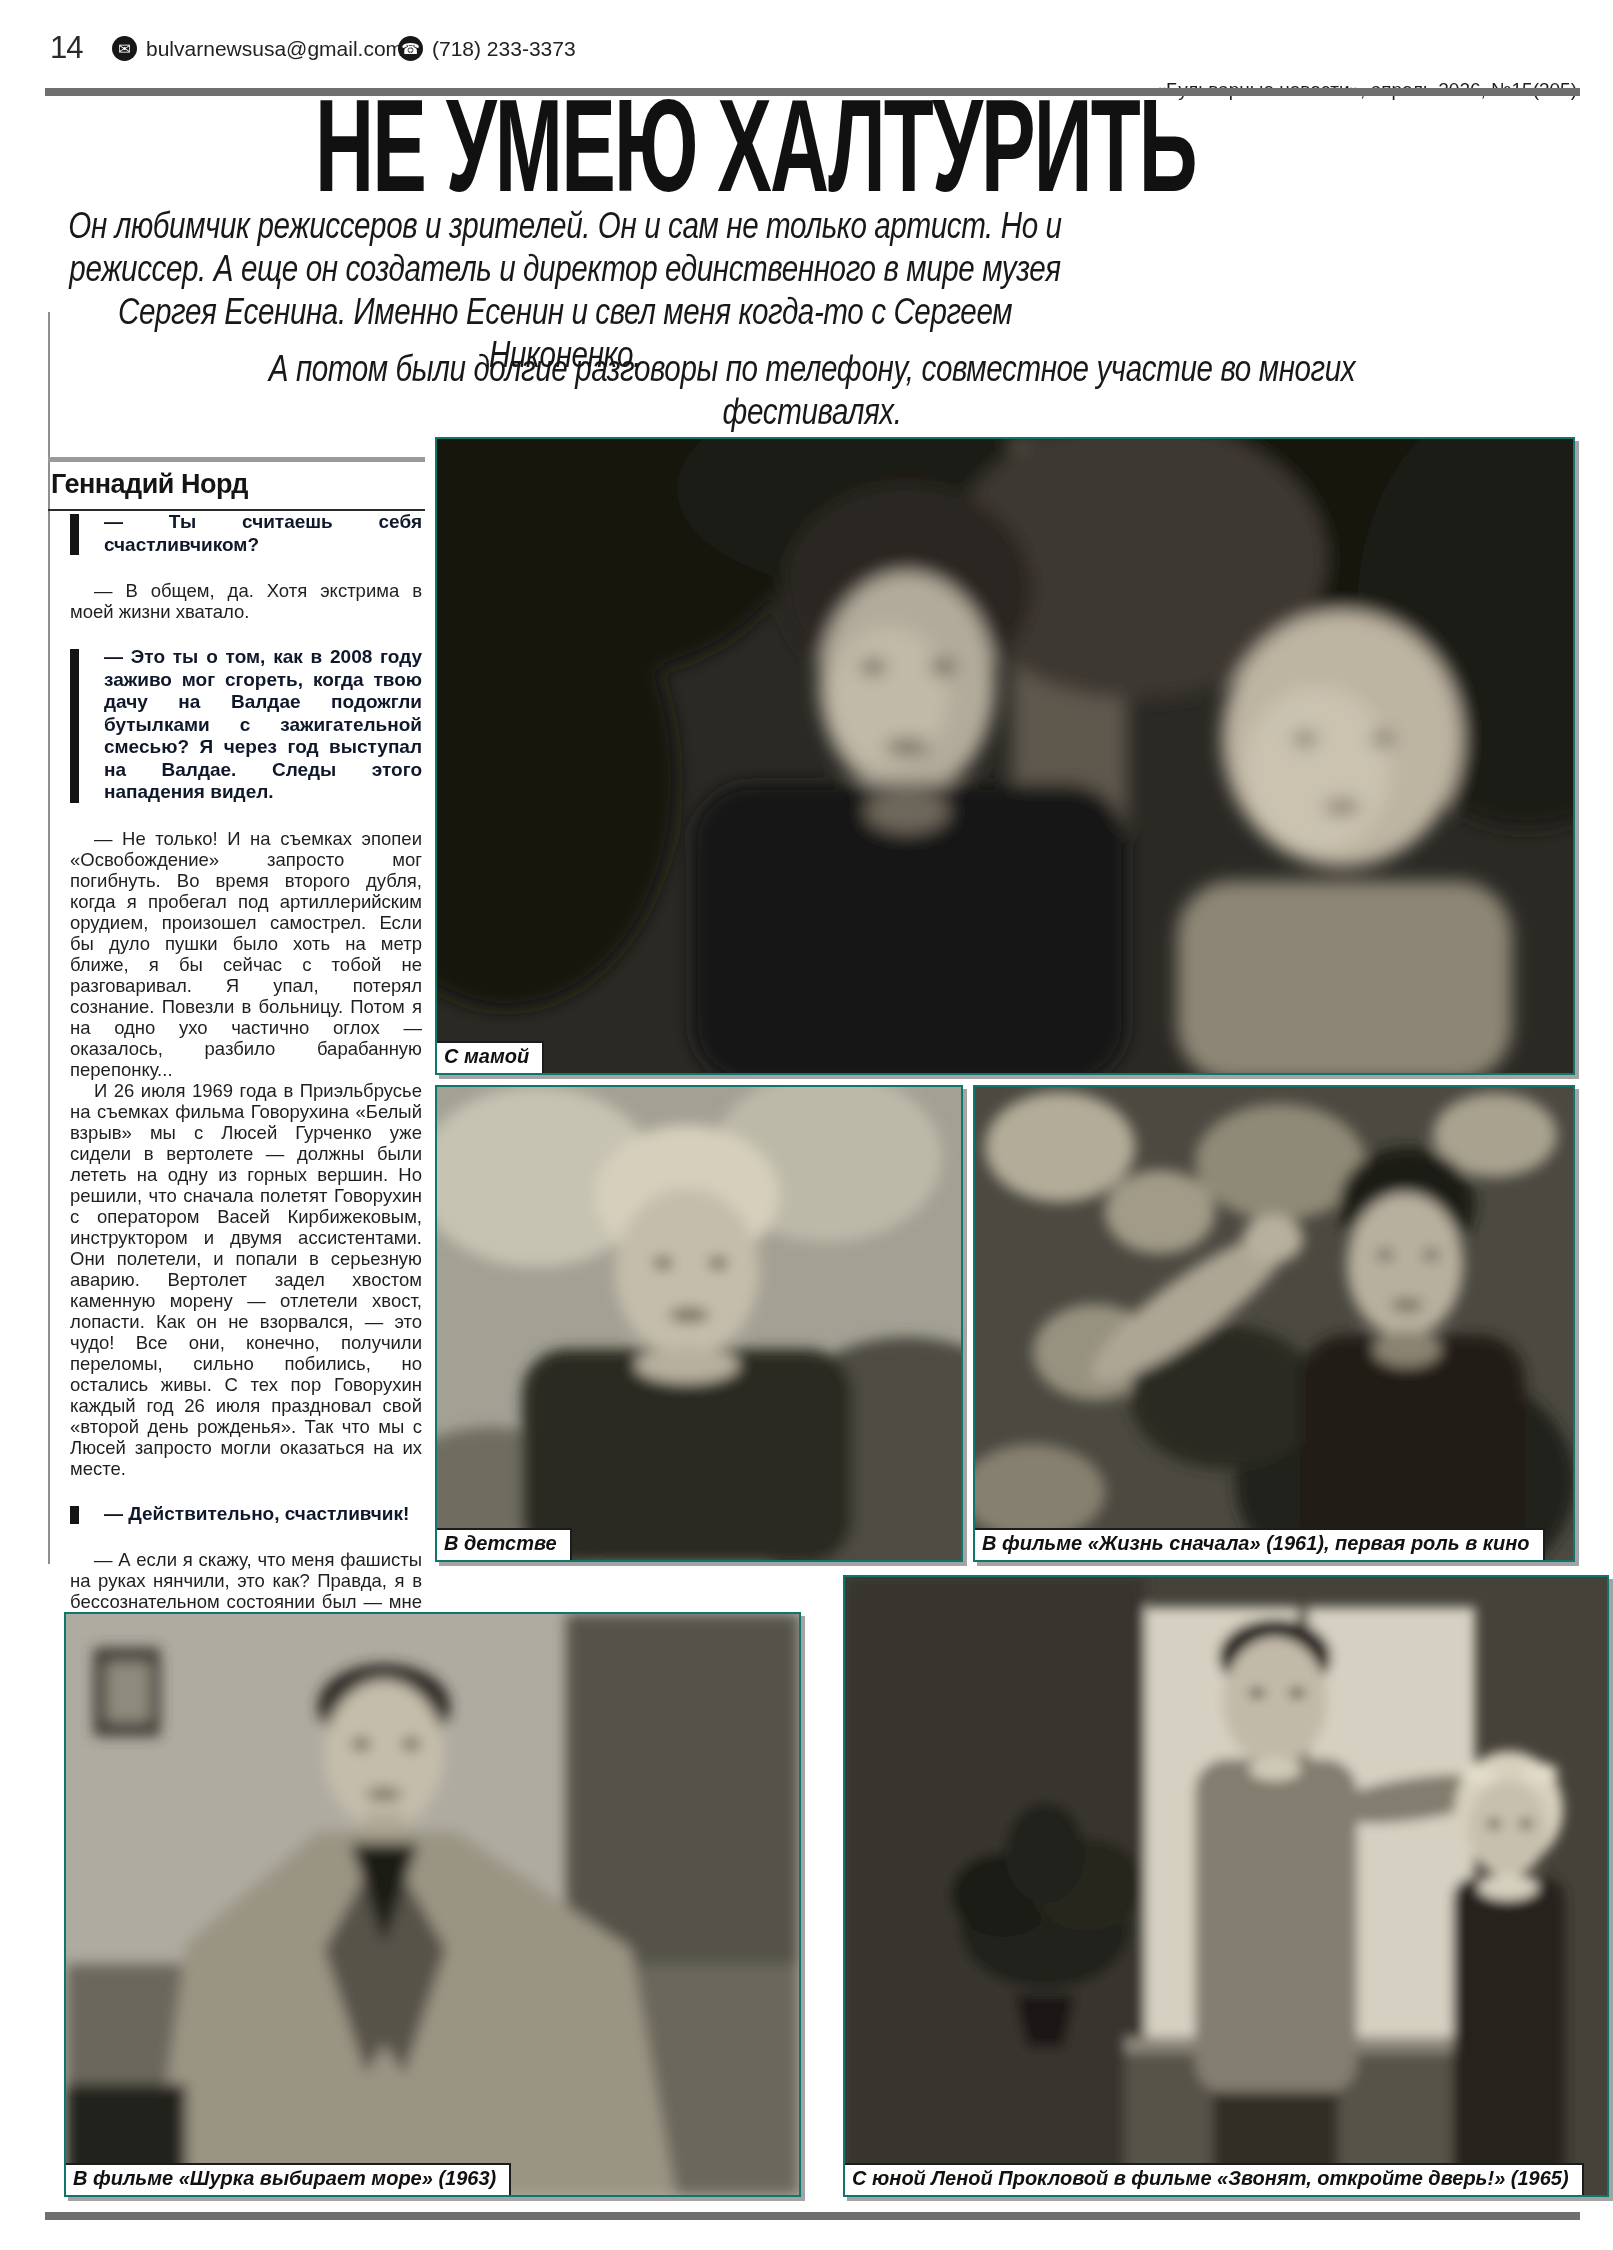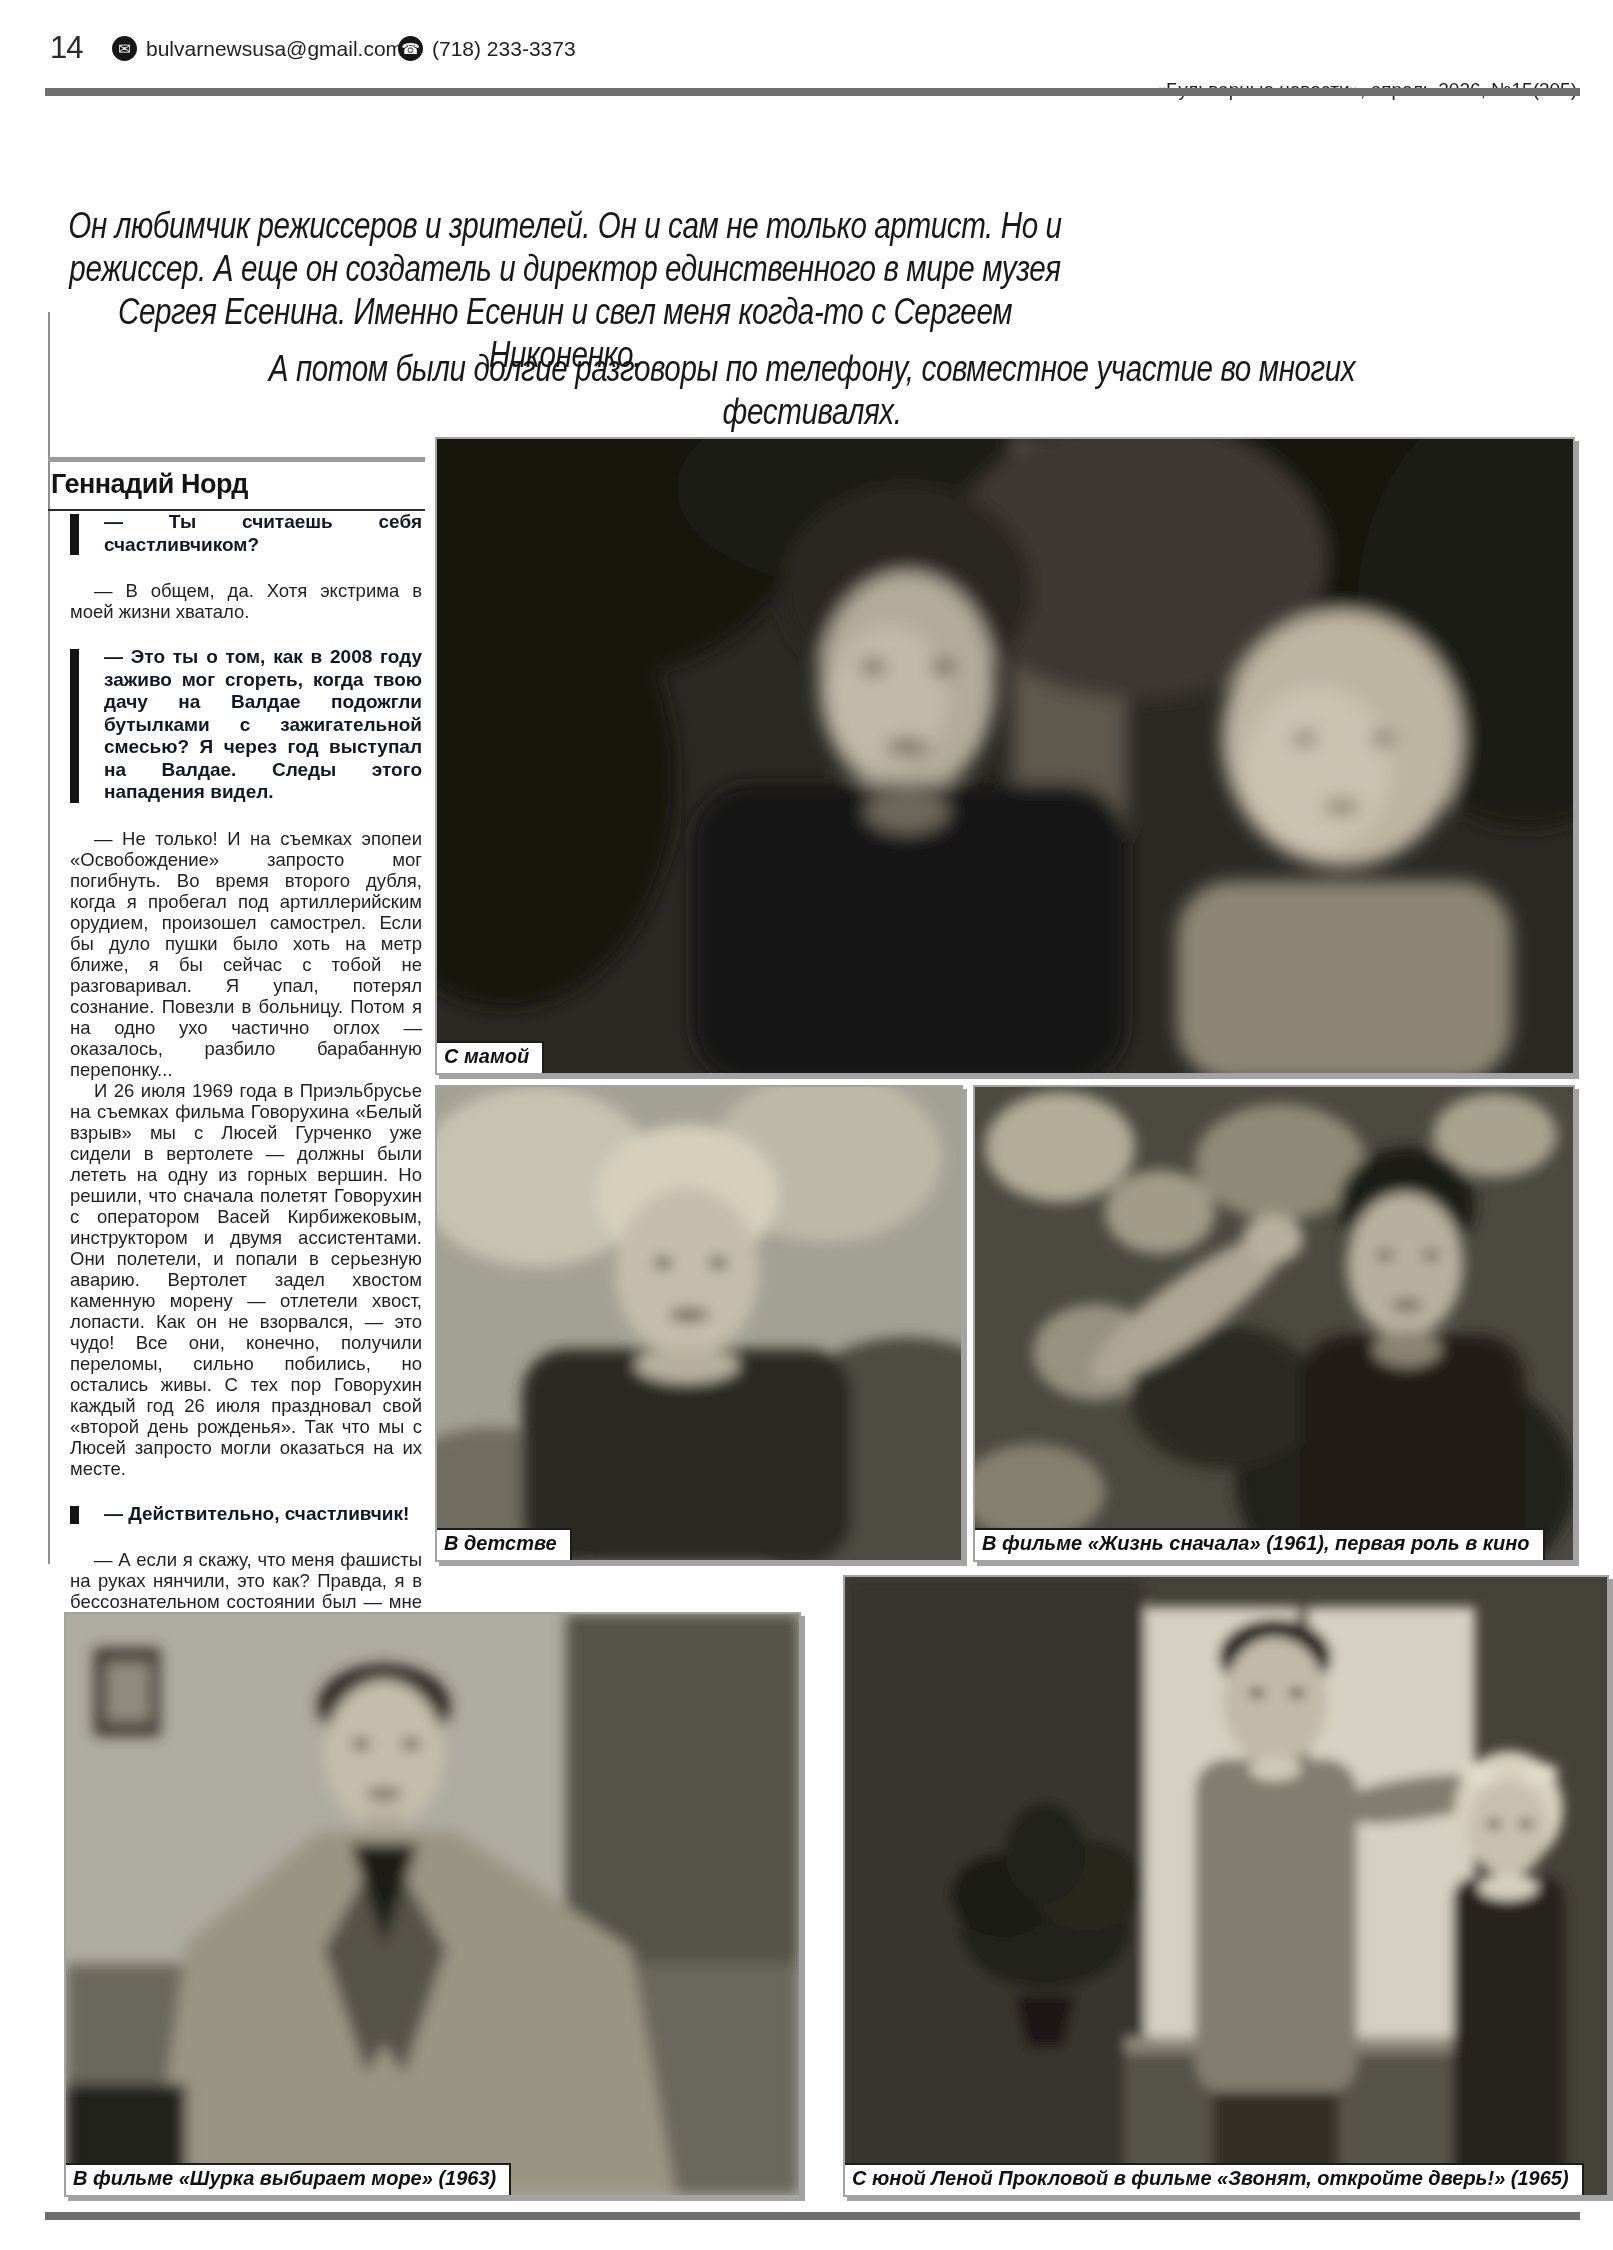--- a/index.html
+++ b/index.html
@@ -36,21 +36,21 @@
   .byline .r2{height:2px;background:#2b2b2b;}
 
   
   .column{position:absolute;left:70px;top:511px;width:352px;}
   .q{position:relative;margin:0 0 24px 0;padding-left:34px;font-weight:700;font-size:19px;line-height:22.5px;
      text-align:justify;color:#0f172a;}
   .q::before{content:"";position:absolute;left:0;top:3px;bottom:1px;width:9px;background:#141414;}
   .a{margin:0 0 24px 0;font-size:18.5px;line-height:21px;text-align:justify;text-indent:24px;color:#1f1f1f;}
 
   
-  .photo{position:absolute;box-sizing:border-box;border:2px solid #a3a3a3;background:#222;
+  .photo{position:absolute;box-sizing:border-box;border:2px solid #0f766e;background:#222;
          box-shadow:4px 4px 0 #a3a3a3;}
   .photo svg{display:block;width:100%;height:100%;}
   .caption{position:absolute;left:0;bottom:0;background:#ffffff;border:2px solid #1c1c1c;border-left:none;border-bottom:none;
            font-size:20px;font-weight:700;font-style:italic;color:#111;padding:2px 13px 5px 7px;white-space:nowrap;}
   .photo1{left:435px;top:437px;width:1140px;height:638px;}
   .photo2{left:435px;top:1085px;width:528px;height:477px;}
   .photo3{left:973px;top:1085px;width:602px;height:477px;}
   .photo4{left:64px;top:1612px;width:737px;height:585px;}
   .photo5{left:814px;top:1575px;width:766px;height:622px;margin-left:29px;}
 </style>
@@ -65,20 +65,23 @@
     <span>bulvarnewsusa@gmail.com</span>
   </div>
   <div class="hgroup phone">
     <span class="circle-icon">☎</span>
     <span>(718) 233-3373</span>
   </div>
   <div class="issue">«Бульварные новости», апрель 2026, №15(305)</div>
 
   <div class="rule-top"></div>
 
+  <div class="headline-wrap">
+    <div class="headline">НЕ УМЕЮ ХАЛТУРИТЬ</div>
+  </div>
 
   <div class="lede lede1">
     <div>Он любимчик режиссеров и зрителей. Он и сам не только артист. Но и</div>
     <div>режиссер. А еще он создатель и директор единственного в мире музея</div>
     <div>Сергея Есенина. Именно Есенин и свел меня когда-то с Сергеем Никоненко.</div>
   </div>
   <div class="lede lede2">
     <div>А потом были долгие разговоры по телефону, совместное участие во многих</div>
     <div>фестивалях.</div>
   </div>

